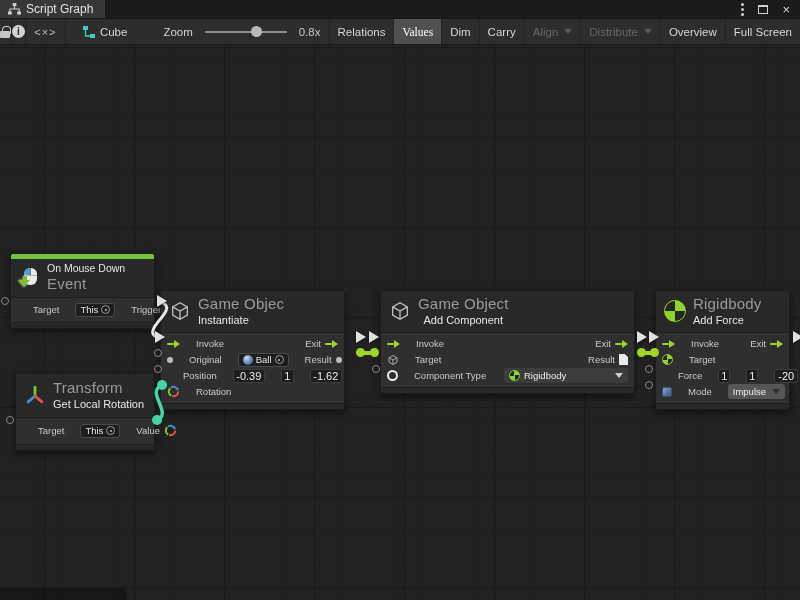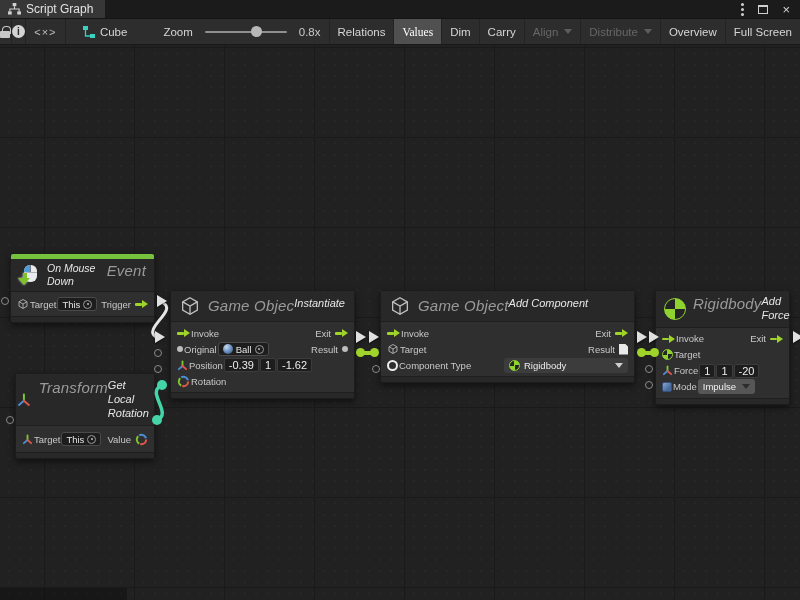--- a/index.html
+++ b/index.html
@@ -50,25 +50,25 @@
     background-size:90px 90px, 90px 90px, 11.25px 11.25px;
     background-position:44px 2px, 44px 2px, 3px 3px; }
   .shade-bl { position:absolute; left:0; top:543px; width:127px; height:12px; background:rgba(0,0,0,.28); }
 
   
   .node { position:absolute; background:#2f2f2f; border:1px solid #1c1c1c; border-radius:3px;
     box-shadow:0 3px 7px rgba(0,0,0,.5); color:#c9c9c9; z-index:2; }
   .node-colorbar { height:5px; border-radius:2px 2px 0 0; }
   .node-header { display:flex; align-items:center; gap:7px; padding:4px 8px; background:#282828;
     border-bottom:1px solid #1e1e1e; }
-  .nh-titles { display:flex; flex-direction:row; line-height:1.25;font-style:italic; }
+  .nh-titles { display:flex; flex-direction:column; line-height:1.25; }
   .t-small { font-size:15px; color:#9a9a9a; letter-spacing:.2px; }
   .t-big { font-size:11px; color:#e6e6e6; }
   .node-body { padding:3px 0; }
-  .node-row { display:flex; align-items:center; gap:1px; height:16px; padding:0 6px; font-size:9.5px; color:#c9c9c9; }
+  .node-row { display:flex; align-items:center; gap:16px; height:16px; padding:0 6px; font-size:9.5px; color:#c9c9c9; }
   .row-right { margin-left:auto; display:flex; align-items:center; gap:4px; }
   .node-footer { height:6px; background:#282828; border-top:1px solid #1e1e1e; border-radius:0 0 3px 3px; }
 
   
   .arr { position:relative; display:inline-block; width:13px; height:9px; flex:none; }
   .arr::before { content:""; position:absolute; left:0; top:3.5px; width:7px; height:2.5px; background:#9fd42a; border-radius:1px; }
   .arr::after { content:""; position:absolute; right:0; top:.5px; width:0; height:0;
     border-left:6px solid #9fd42a; border-top:4px solid transparent; border-bottom:4px solid transparent; }
 
   .dot-inline { width:6px; height:6px; border-radius:50%; background:#bdbdbd; flex:none; }
@@ -233,21 +233,21 @@
           <span class="row-right">
             <span>Trigger</span>
             <span class="arr"></span>
           </span>
         </div>
       </div>
       <div class="node-footer"></div>
     </div>
 
     <div class="node" style="left:15px; top:328px; width:140px;">
-      <div class="node-header" style="padding:5px 0">
+      <div class="node-header" style="padding:5px 8px">
         <svg width="22" height="22" viewBox="0 0 24 24" stroke-linecap="round">
           <line x1="12" y1="13" x2="12" y2="3.5" stroke="#7ec82f" stroke-width="3"></line>
           <line x1="12" y1="13" x2="4.5" y2="19.5" stroke="#4a8fd4" stroke-width="3"></line>
           <line x1="12" y1="13" x2="19.5" y2="19.5" stroke="#e0564a" stroke-width="3"></line>
         </svg>
         <span class="nh-titles">
           <span class="t-small">Transform</span>
           <span class="t-big">Get Local Rotation</span>
         </span>
       </div>
@@ -269,21 +269,21 @@
               <circle cx="7" cy="7" r="5" stroke="#e0564a" stroke-dasharray="9 22.4"></circle>
               <circle cx="7" cy="7" r="5" stroke="#7ec82f" stroke-dasharray="9 22.4" transform="rotate(120 7 7)"></circle>
               <circle cx="7" cy="7" r="5" stroke="#4a8fd4" stroke-dasharray="9 22.4" transform="rotate(240 7 7)"></circle>
             </svg>
           </span>
         </div>
       </div>
       <div class="node-footer"></div>
     </div>
 
-    <div class="node" style="left:170px; top:245px; width:185px;">
+    <div class="node" style="left:160px; top:245px; width:185px;">
       <div class="node-header">
         <svg width="22" height="22" viewBox="0 0 24 24" fill="none" stroke="#c2c2c2" stroke-width="1.4">
           <path d="M12 3 L20 7.5 V16.5 L12 21 L4 16.5 V7.5 Z"></path>
             <path d="M4 7.5 L12 12 L20 7.5 M12 12 V21"></path>
         </svg>
         <span class="nh-titles">
           <span class="t-small">Game Objec</span>
           <span class="t-big">Instantiate</span>
         </span>
       </div>

